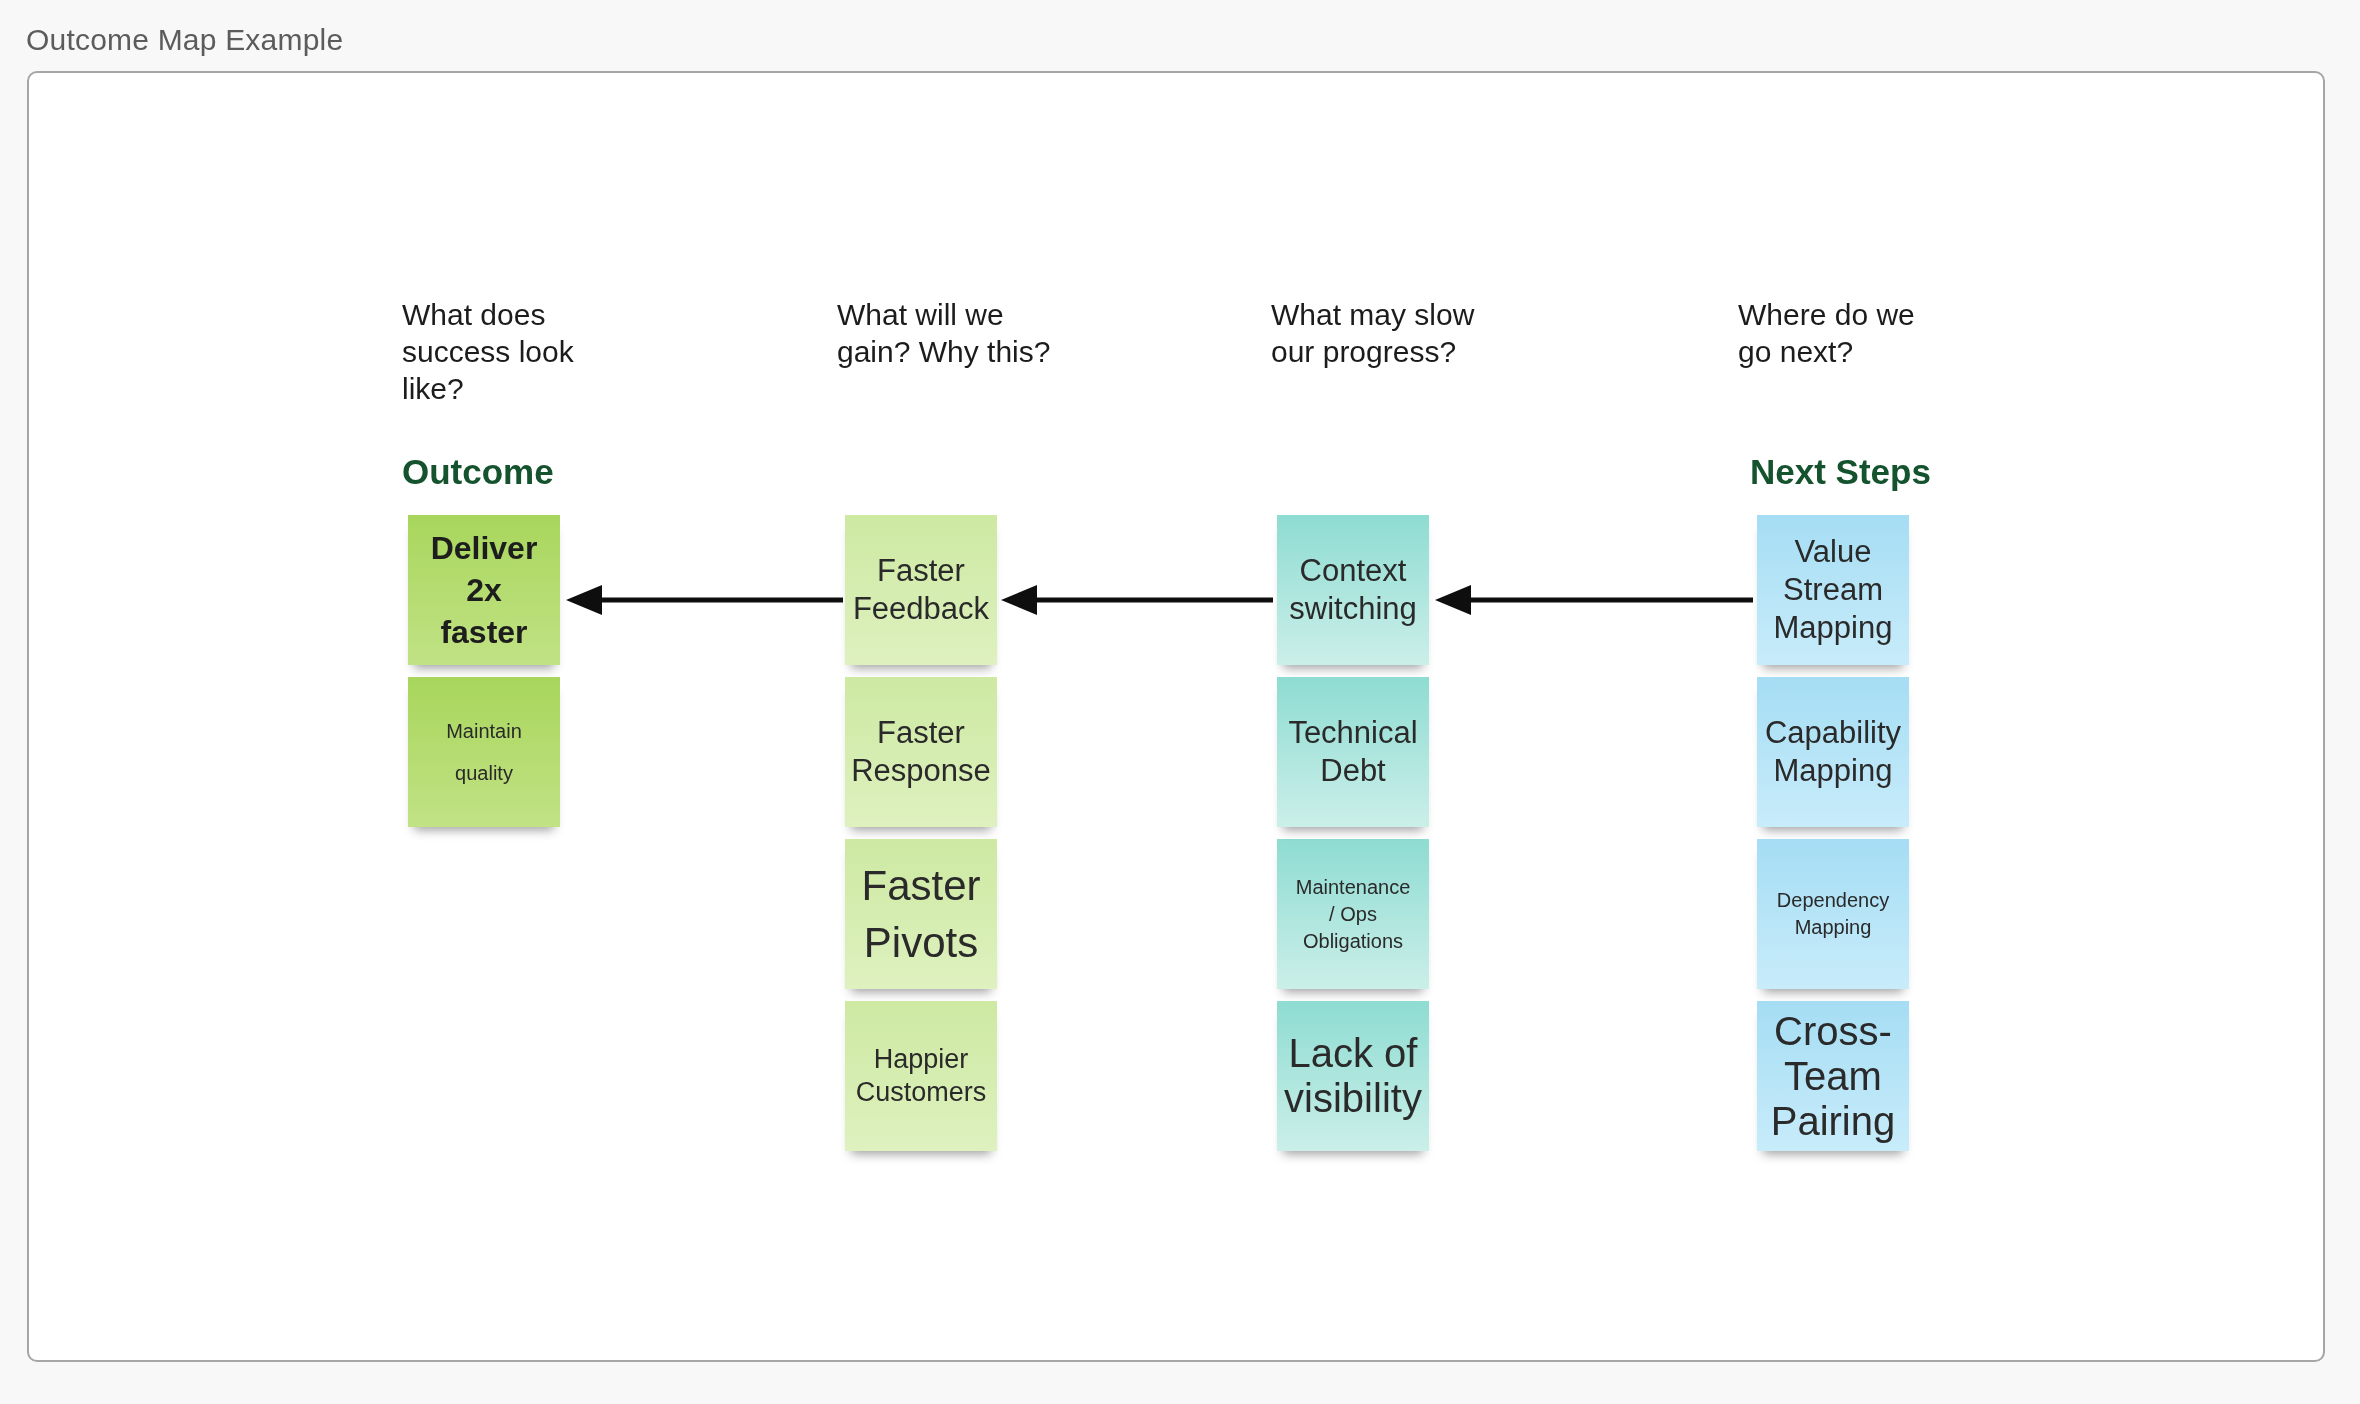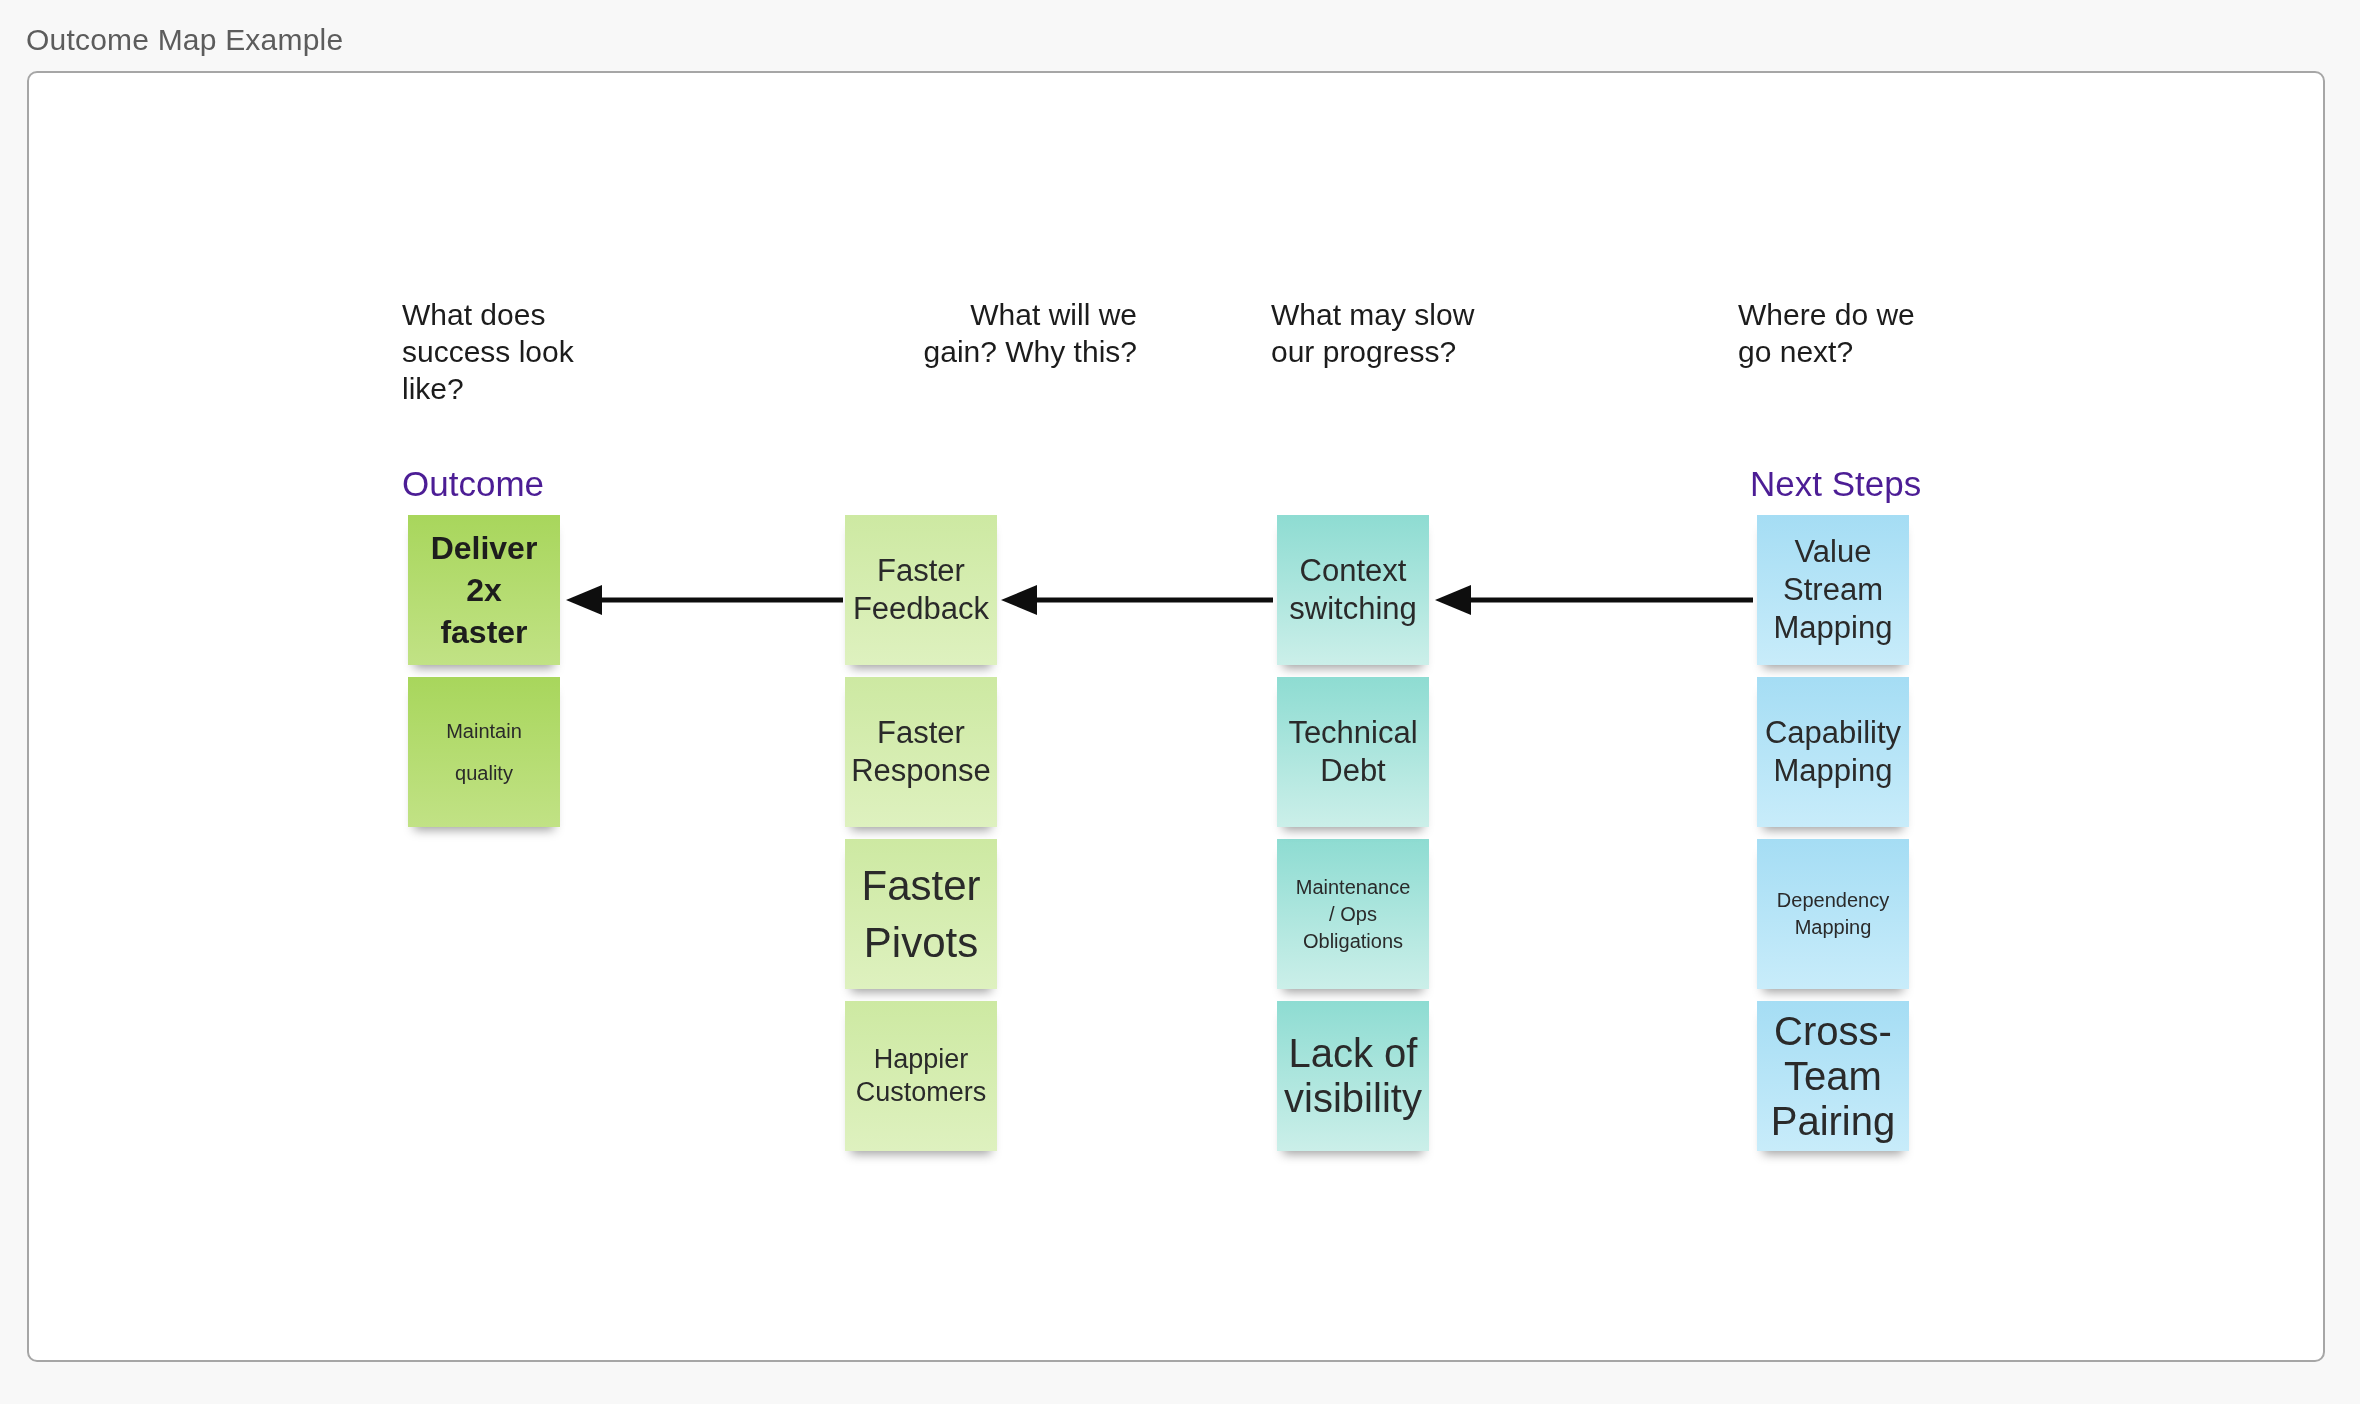--- a/index.html
+++ b/index.html
@@ -41,33 +41,32 @@
 
   .question {
     position: absolute;
     top: 296px; left: -6px;
     width: 300px;
     font-size: 30px;
     line-height: 37px;
     white-space: pre-line;
     color: #1c1c1c;
   }
-  .col-1 .question { left: -8px; text-align: right; }
+  .col-1 .question { left: -8px; }
   .col-2 .question { left: -6px; }
   .col-3 .question { left: -19px; }
 
   .col-header {
     position: absolute;
     top: 451px; left: -6px;
     width: 320px;
     font-size: 35px;
-    font-weight: 400;
+    font-weight: 700;
     line-height: 42px;
-    color: #4c1d95;
-    margin-top: 12px;
+    color: #14532d;
   }
   .col-3 .col-header { left: -7px; }
 
   
   .sticky {
     position: absolute;
     left: 0;
     width: 152px; height: 150px;
     display: flex;
     align-items: center;

